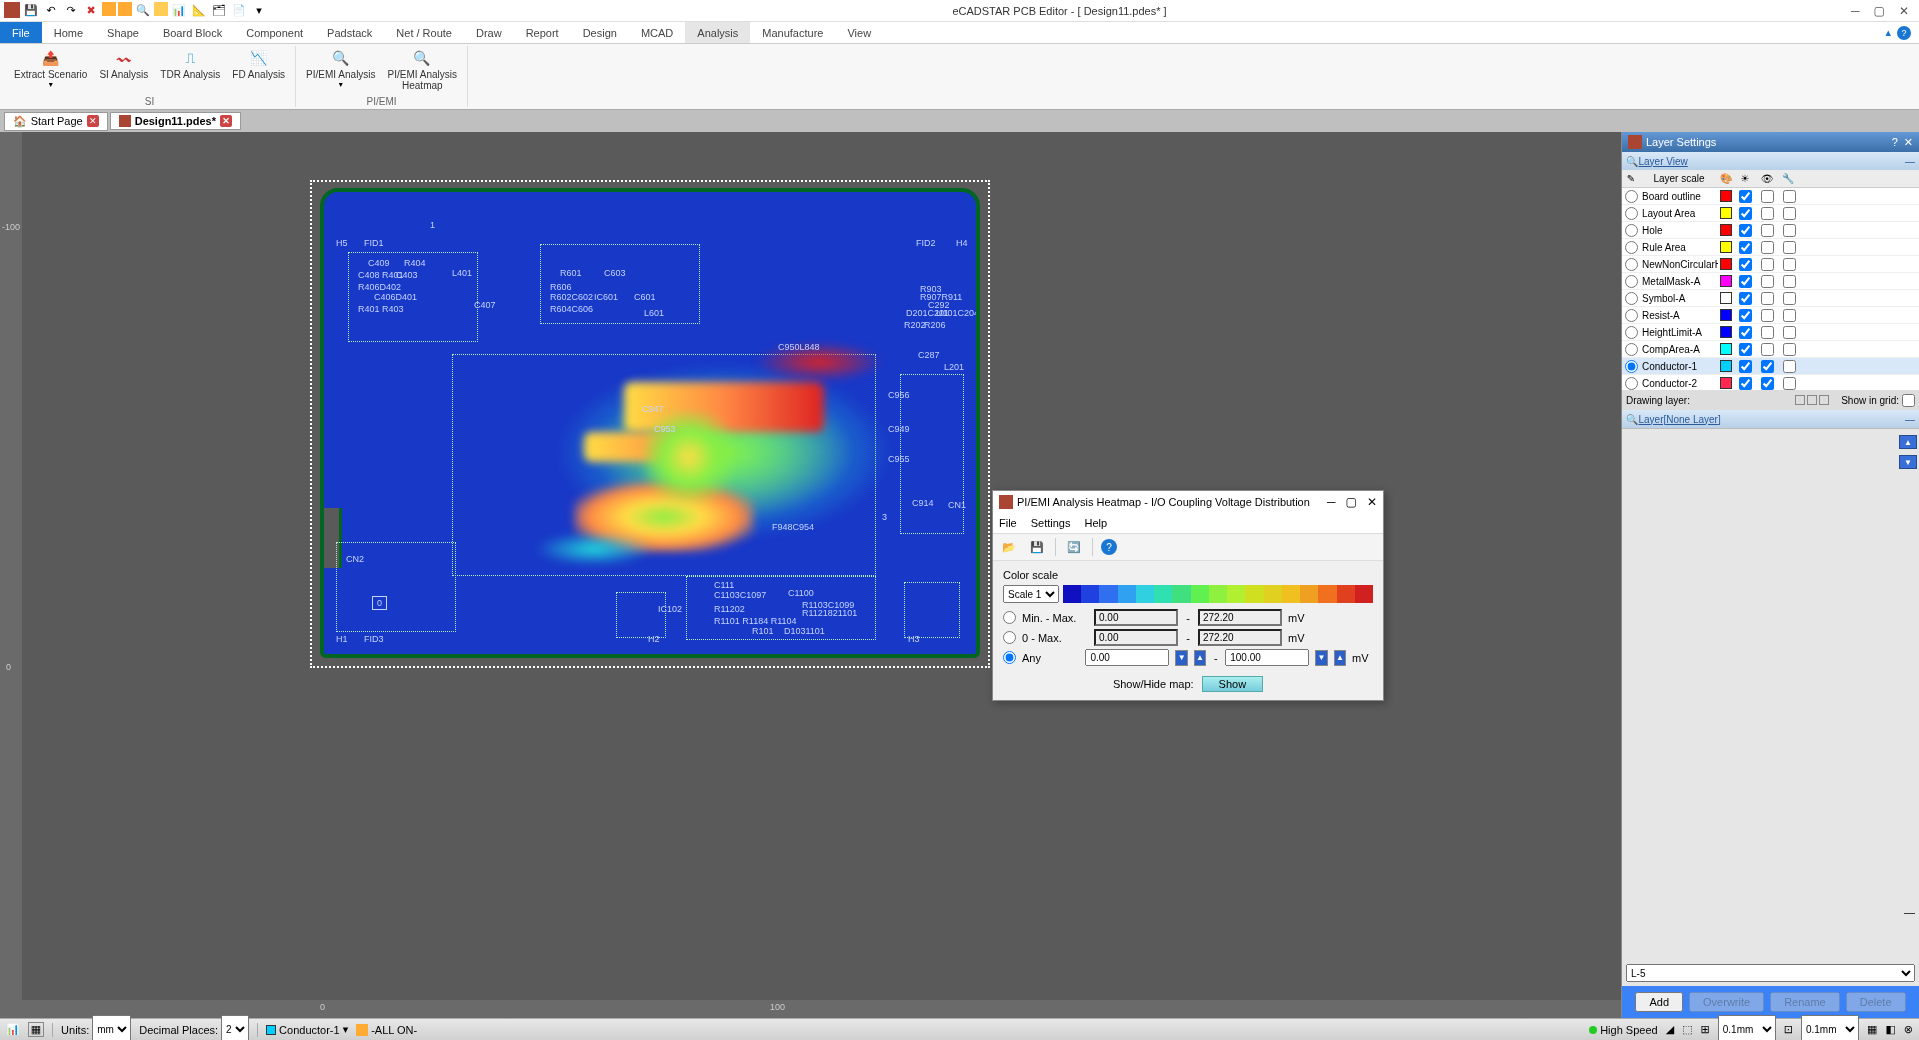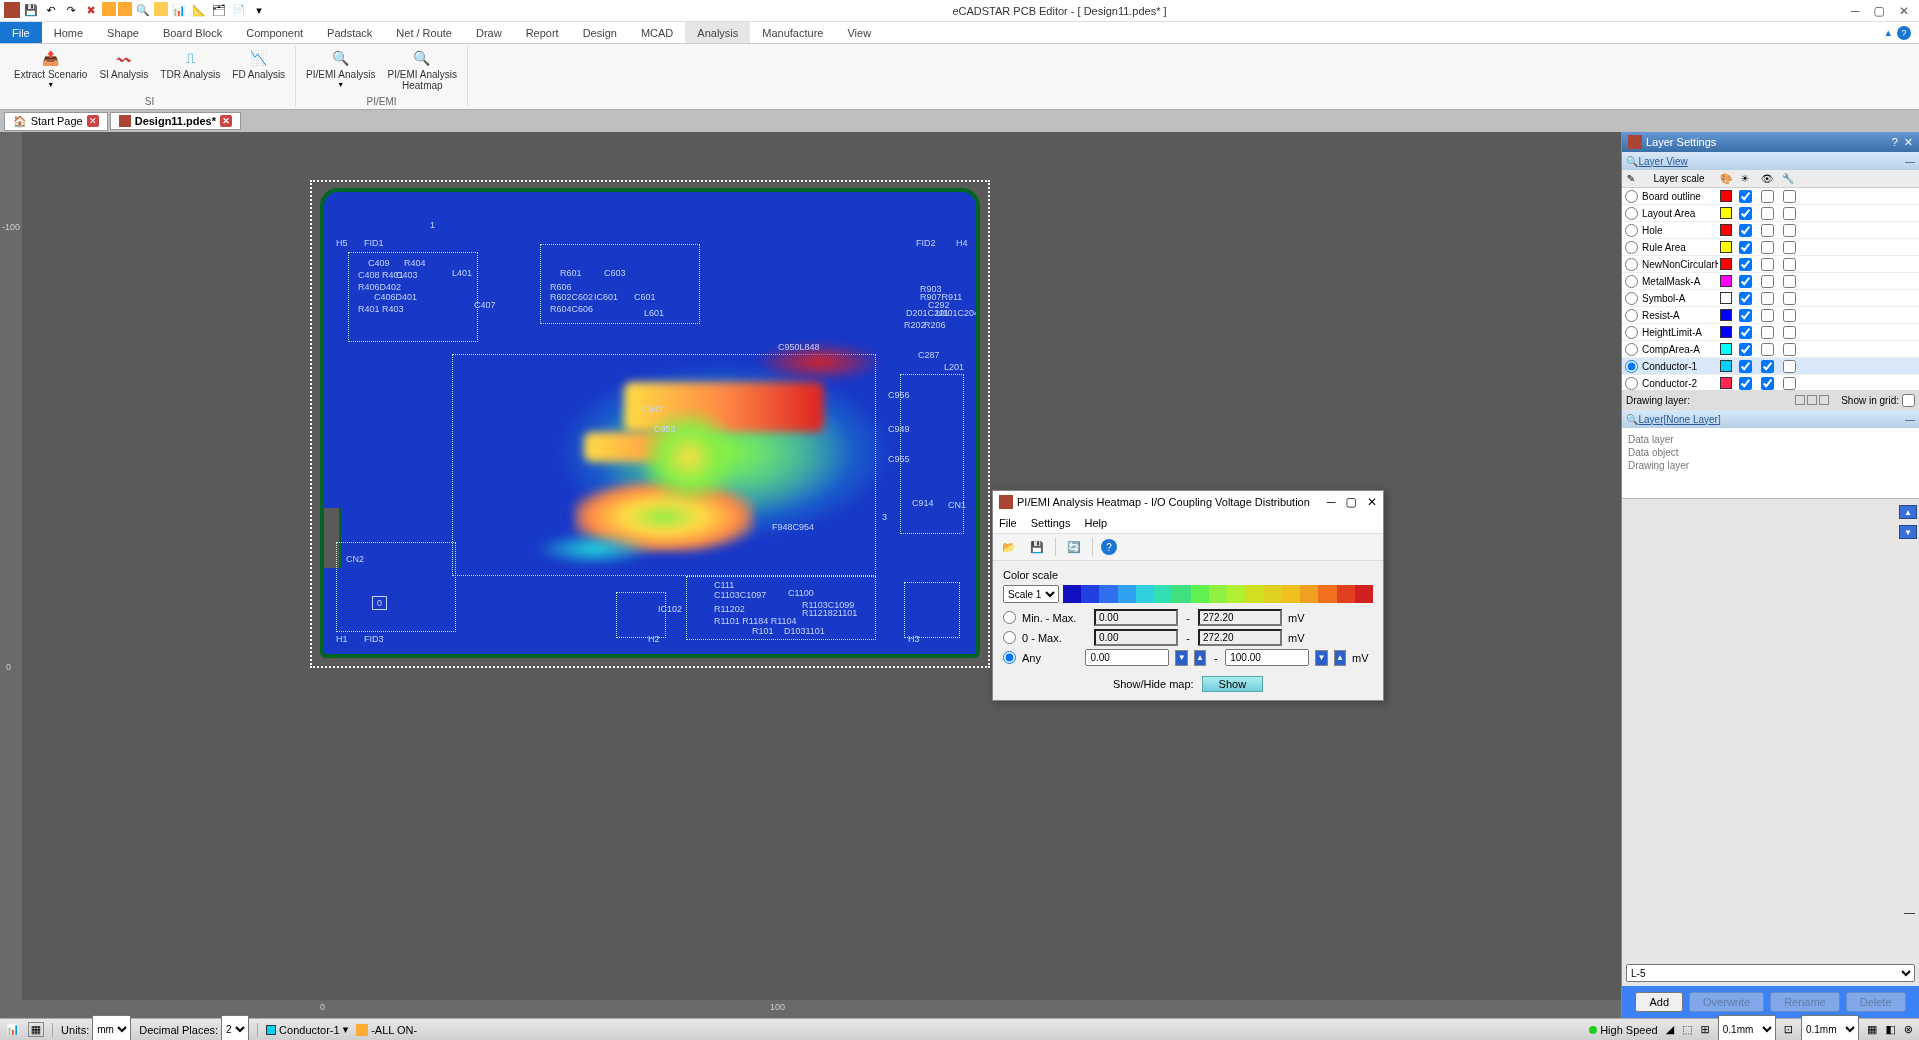--- a/index.html
+++ b/index.html
@@ -550,25 +550,20 @@
       <span style="width:10px;height:10px;border:1px solid #888;margin-right:2px"></span>
       <span style="width:10px;height:10px;border:1px solid #888;margin-right:12px"></span>
       <span>Show in grid:</span>
       <input type="checkbox" style="margin-left: 3px;">
     </div>
     <div class="panel-hdr2">
       <span>🔍</span>
       <span style="text-decoration:underline">Layer[None Layer]</span>
       <span style="margin-left:auto">—</span>
     </div>
-    <div class="sub-panel" style="height:70px">
-      <div>Data layer</div>
-      <div>Data object</div>
-      <div>Drawing layer</div>
-    </div>
     <div style="flex:1;background:#e6e6e6;border-top:1px solid #bbb;position:relative">
       <div style="position:absolute;right:2px;top:6px" class="arrow-btns">
         <button>▲</button>
         <button style="margin-top:6px">▼</button>
       </div>
       <span style="position:absolute;right:4px;bottom:42px">—</span>
     </div>
     <div class="combo-row">
       <select><option>L-5</option></select>
     </div>

